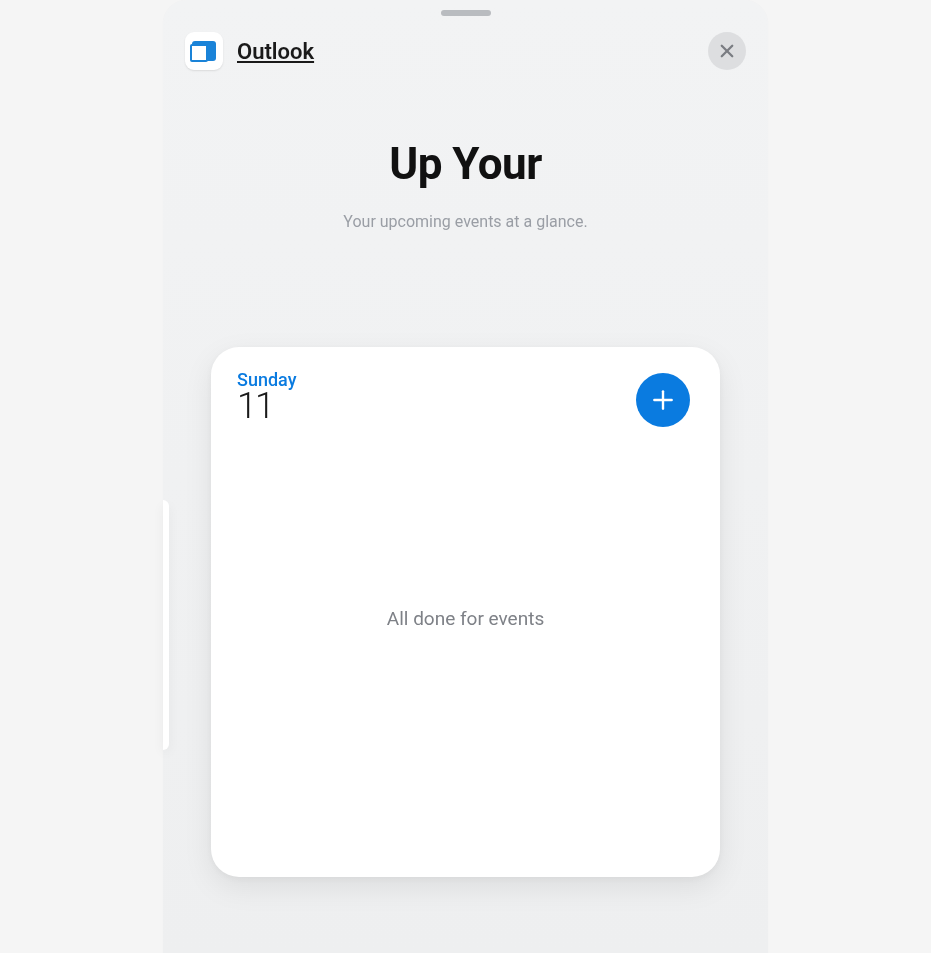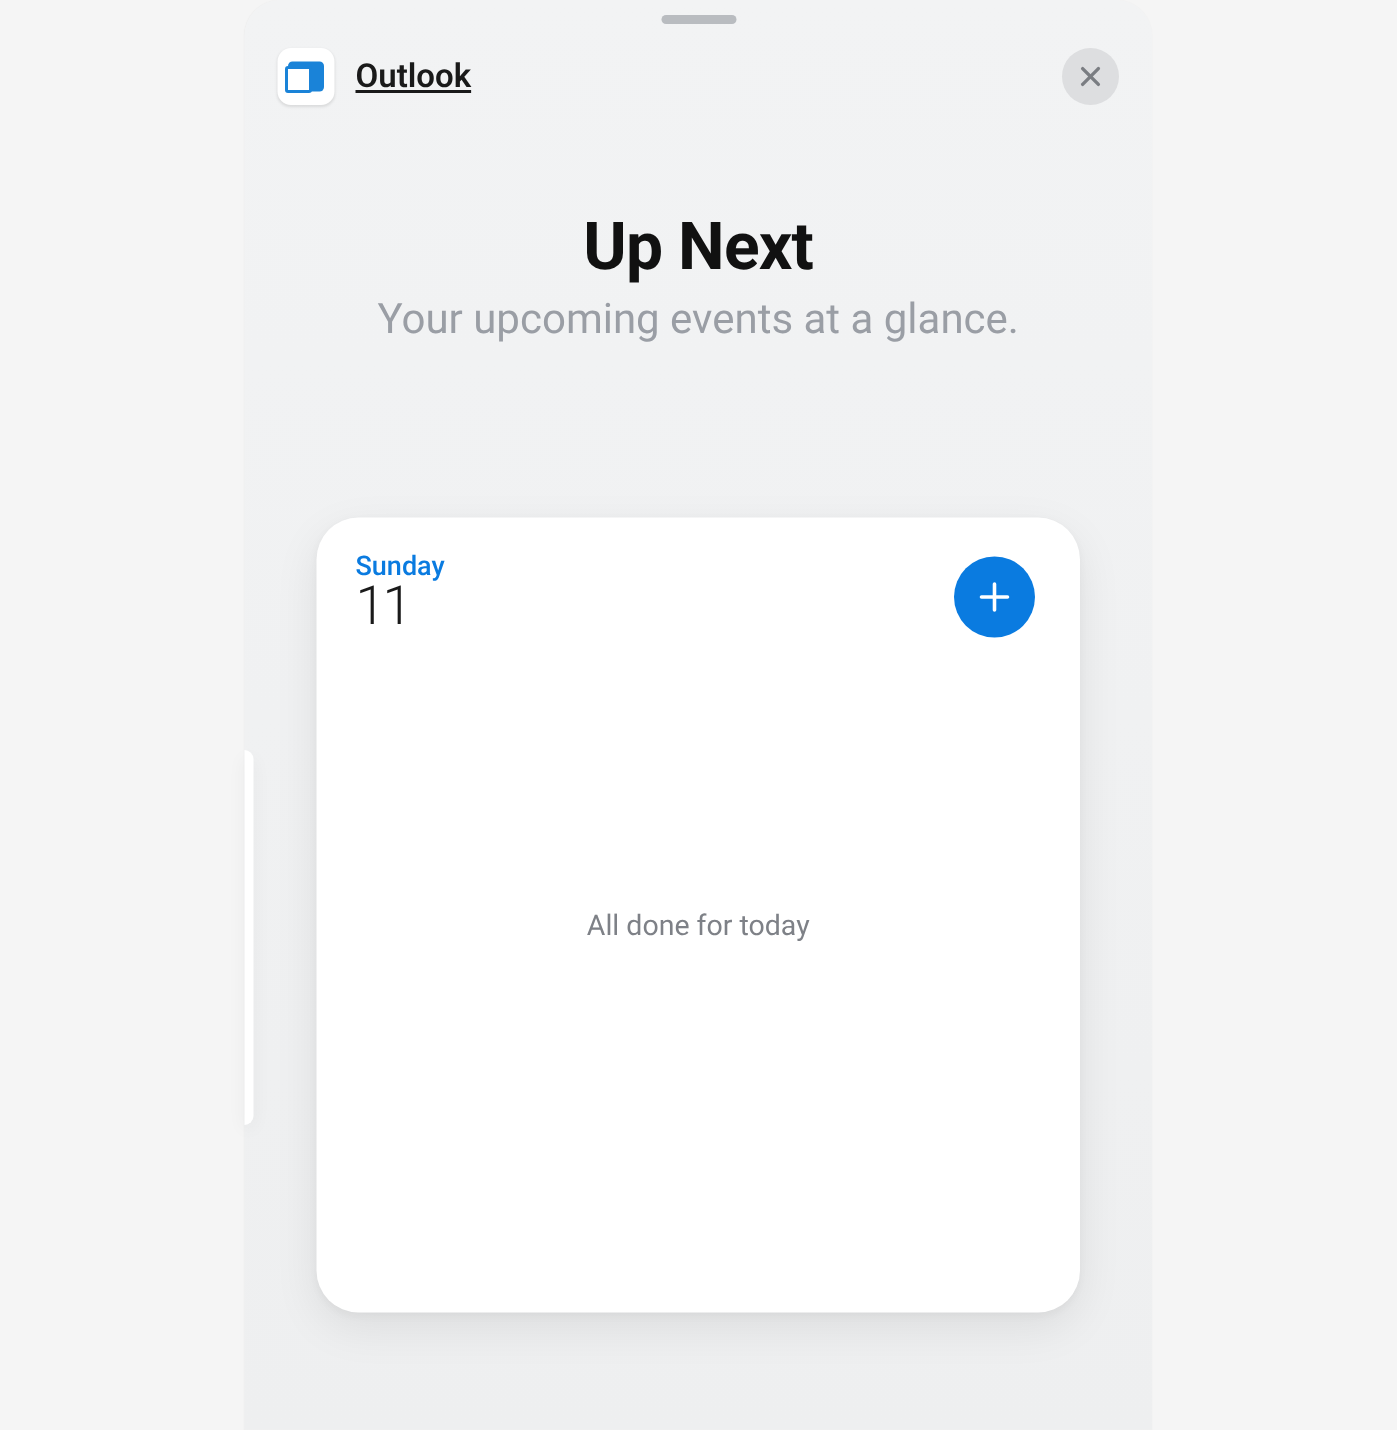--- a/index.html
+++ b/index.html
@@ -97,23 +97,23 @@
       text-align: center;
       margin-top: 62px;
     }
     .title {
       font-size: 44px;
       font-weight: 700;
       color: #111;
       letter-spacing: -0.5px;
     }
     .subtitle {
-      font-size: 28px;
+      font-size: 16px;
       color: #9a9ea5;
-      margin-top: 6px;
+      margin-top: 22px;
       font-weight: 400;
     }
     .widget-card {
       background: #ffffff;
       border-radius: 28px;
       margin: 116px 48px 2px 48px;
       height: 530px;
       position: relative;
       box-shadow: 0 10px 30px rgba(0,0,0,0.08), 0 2px 6px rgba(0,0,0,0.04);
       padding: 22px 26px;
@@ -194,34 +194,34 @@
     </div>
     <button class="close-btn">
       <svg viewBox="0 0 24 24" fill="none" stroke="currentColor" stroke-width="3" stroke-linecap="round">
         <line x1="5" y1="5" x2="19" y2="19"></line>
         <line x1="19" y1="5" x2="5" y2="19"></line>
       </svg>
     </button>
   </div>
 
   <div class="title-block">
-    <div class="title">Up Next</div>
+    <div class="title">Up Your</div>
     <div class="subtitle">Your upcoming events at a glance.</div>
   </div>
 
   <div class="edge-peek"></div>
 
   <div class="widget-card">
     <div class="card-header">
       <div class="date-block">
         <span class="day-name">Sunday</span>
         <span class="day-number">11</span>
       </div>
       <button class="add-btn">
         <svg viewBox="0 0 24 24" fill="none" stroke="currentColor" stroke-width="2.2" stroke-linecap="round">
           <line x1="12" y1="4" x2="12" y2="20"></line>
           <line x1="4" y1="12" x2="20" y2="12"></line>
         </svg>
       </button>
     </div>
-    <div class="card-message">All done for today</div>
+    <div class="card-message">All done for events</div>
   </div>
 </div>
 
 </body></html>

